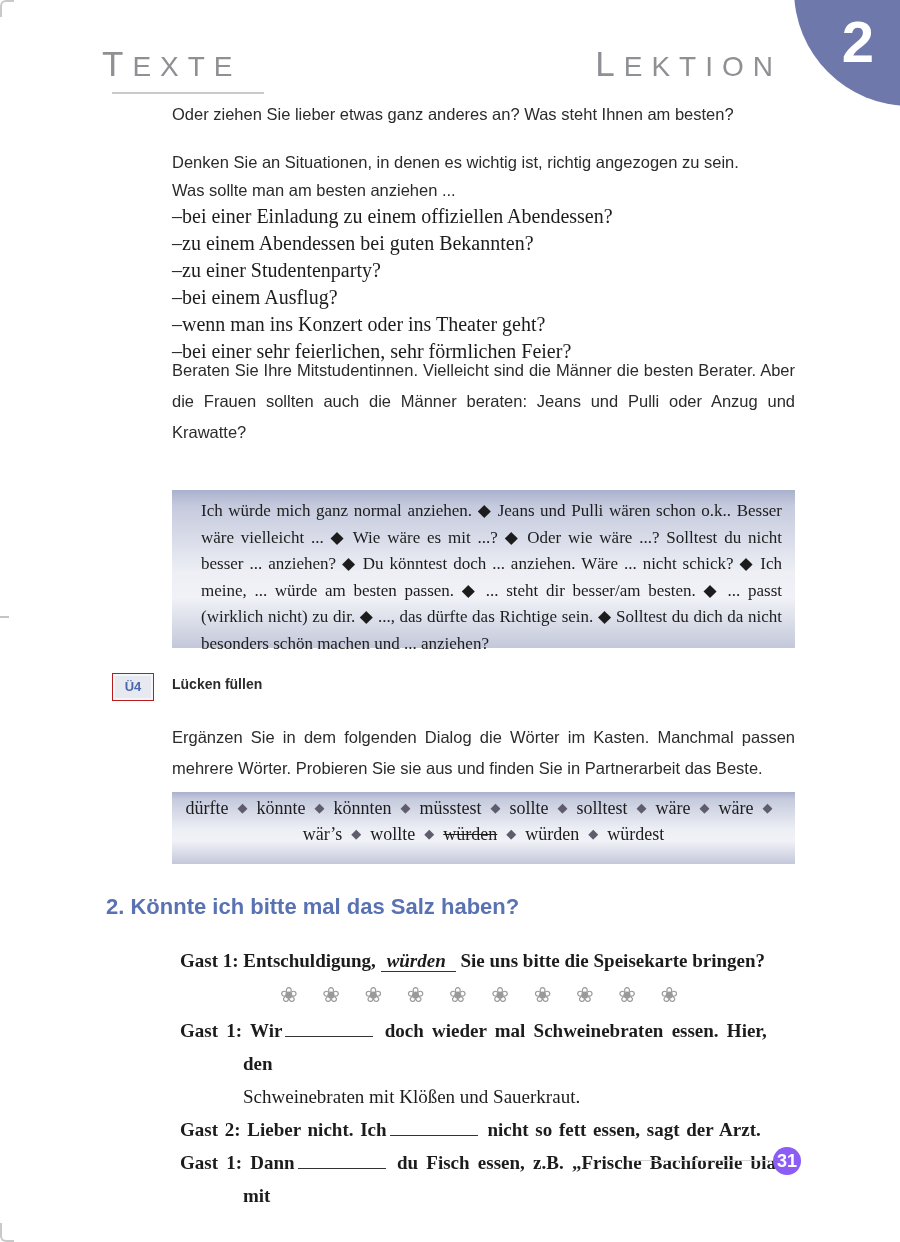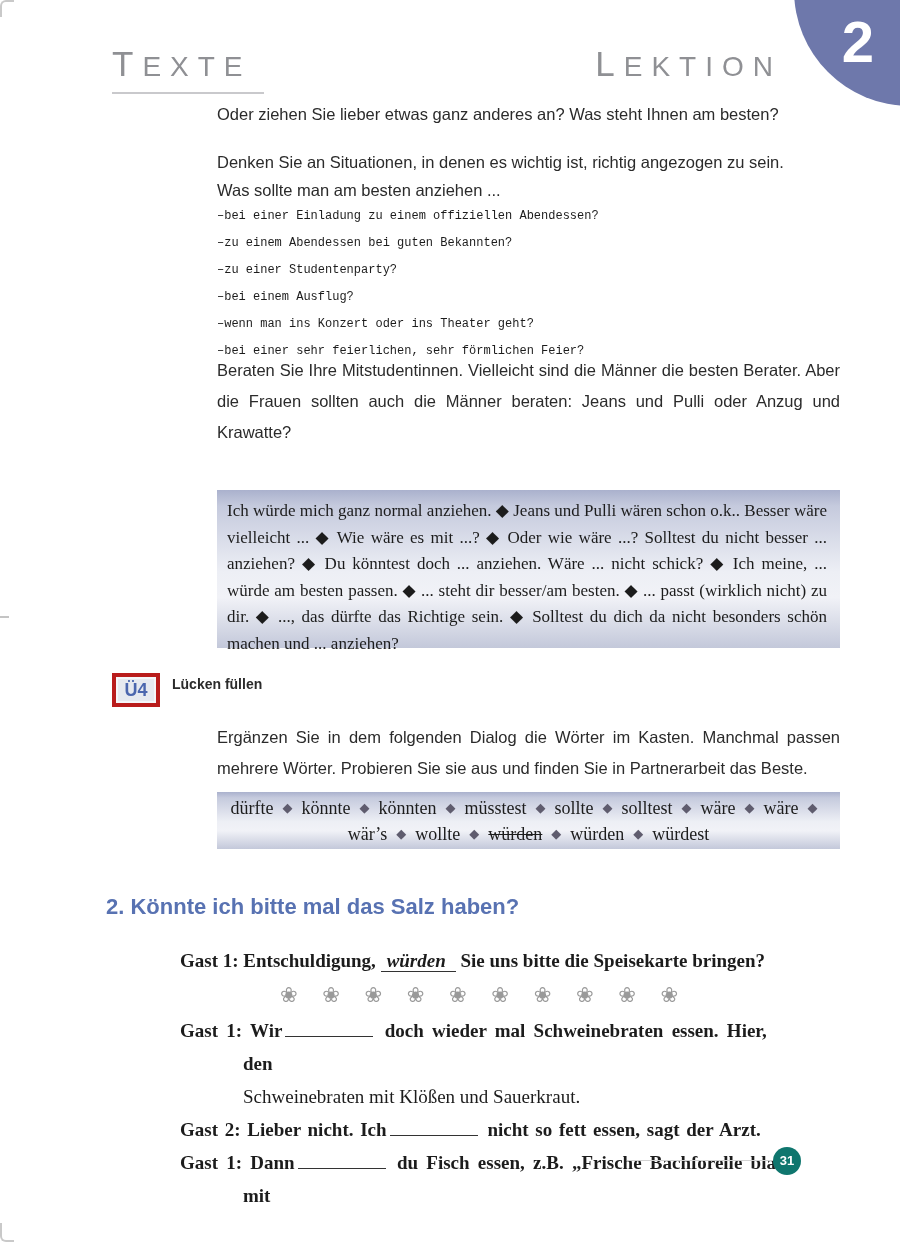--- a/index.html
+++ b/index.html
@@ -2,50 +2,50 @@
 <html><head>
 <meta charset="utf-8">
 <style>
   html,body{margin:0;padding:0;background:#ffffff;}
   .page{position:relative;width:900px;height:1242px;background:#fff;overflow:hidden;
         font-family:"Liberation Sans",sans-serif;color:#2b2b2b;}
 
   
   .display-title{position:absolute;color:#8f9094;font-size:28px;letter-spacing:9px;font-weight:400;}
   .display-title::first-letter{font-size:35px;}
-  #texte-title{left:112px;top:44px;}
+  #texte-title{left:102px;top:44px;}
   #texte-underline{position:absolute;left:112px;top:92px;width:152px;height:2px;background:#c9c9cc;}
   #lektion-title{right:118px;top:44px;}
   #lesson-shape{position:absolute;width:232px;height:232px;border-radius:50%;
                 background:#6e78ab;right:-126px;top:-126px;}
   #lesson-number{position:absolute;right:26px;top:8px;color:#ffffff;font-size:58px;font-weight:bold;}
 
   
-  .col{position:absolute;left:172px;width:623px;margin-left:45px;}
+  .col{position:absolute;left:172px;width:623px;}
   .sans{font-size:16.5px;line-height:28px;color:#2b2b2b;}
   .serif{font-family:"Liberation Serif","DejaVu Serif",serif;color:#1c1c1c;}
 
   #intro-line{top:100px;}
   #intro-para{top:148px;}
-  #situations{top:203px;font-size:12px;line-height:27px;font-family:Liberation Mono, monospace;}
+  #situations{top:203px;font-size:20px;line-height:27px;}
   #advice-para{top:355px;line-height:31px;text-align:justify;}
 
   #redemittel-label{top:448px;font-size:18px;font-weight:bold;}
 
   .grad-box{background:linear-gradient(180deg,#aab1cd 0%,#c5cadd 10%,#edeff5 52%,#f1f2f7 68%,#c3c8da 100%);}
-  #redemittel-box{top:490px;height:158px;box-sizing:border-box;padding:8px 13px 0 10px;
+  #redemittel-box{top:490px;height:158px;box-sizing:border-box;padding:8px 13px 0 29px;
                   font-size:17px;line-height:26.5px;text-align:justify;}
 
   #u4-badge{position:absolute;left:112px;top:673px;width:40px;height:26px;background:#e6e9f0;
-            border:4px solid #b91c1c;box-shadow:inset 0 0 0 2px #f5f6f9;
-            color:#4b66ae;font-weight:bold;font-size:18px;text-align:center;line-height:26px;}
+            border:1px solid #b91c1c;box-shadow:inset 0 0 0 2px #f5f6f9;
+            color:#4b66ae;font-weight:bold;font-size:13px;text-align:center;line-height:26px;}
   #u4-title{position:absolute;left:172px;top:676px;font-size:14px;font-weight:bold;}
   #instructions{top:722px;line-height:31px;text-align:justify;}
 
-  #word-box{top:792px;height:57px;box-sizing:border-box;padding-top:3px;
+  #word-box{top:792px;height:72px;box-sizing:border-box;padding-top:3px;
             text-align:center;font-size:18px;line-height:26px;}
   .diamond{color:#5f5c6e;font-size:13px;margin:0 9px;vertical-align:2px;}
   .struck{text-decoration:line-through;}
 
   #section2-heading{position:absolute;left:106px;top:894px;font-size:22px;font-weight:bold;color:#5872b2;}
 
   
   #dialog{position:absolute;left:180px;top:944px;width:616px;
           font-family:"Liberation Serif","DejaVu Serif",serif;font-size:19px;color:#1c1c1c;}
   .dline{padding-left:63px;text-indent:-63px;line-height:33px;font-weight:bold;}
@@ -53,21 +53,21 @@
   .sp2{word-spacing:3.5px;}
   .sp1{word-spacing:2px;}
   .blank{display:inline-block;width:88px;border-bottom:1.5px solid #333;margin:0 3px;}
   .fill{font-style:italic;border-bottom:1.5px solid #333;padding:0 10px 0 6px;}
   #ornament-row{margin:4px 0 5px 100px;color:#9a9a9a;font-size:21px;letter-spacing:9px;
                 font-family:"DejaVu Sans",sans-serif;line-height:28px;}
 
   
   #footer-line{position:absolute;left:627px;top:1160px;width:146px;height:1px;background:#d2d2d2;}
   #page-circle{position:absolute;left:773px;top:1147px;width:28px;height:28px;border-radius:50%;
-               background:#0f766e;color:#fff;font-size:13px;font-weight:bold;
+               background:#8b5cf6;color:#fff;font-size:18px;font-weight:bold;
                text-align:center;line-height:28px;}
 
   
   #corner-tl{position:absolute;left:0;top:0;width:12px;height:15px;
              border-left:2px solid #c9c9c9;border-top:2px solid #c9c9c9;border-top-left-radius:6px;}
   #corner-bl{position:absolute;left:0;bottom:0;width:12px;height:17px;
              border-left:2px solid #c9c9c9;border-bottom:2px solid #c9c9c9;border-bottom-left-radius:6px;}
   #edge-tick{position:absolute;left:0;top:616px;width:9px;height:2px;background:#c4c4c4;}
 </style>
 </head>

